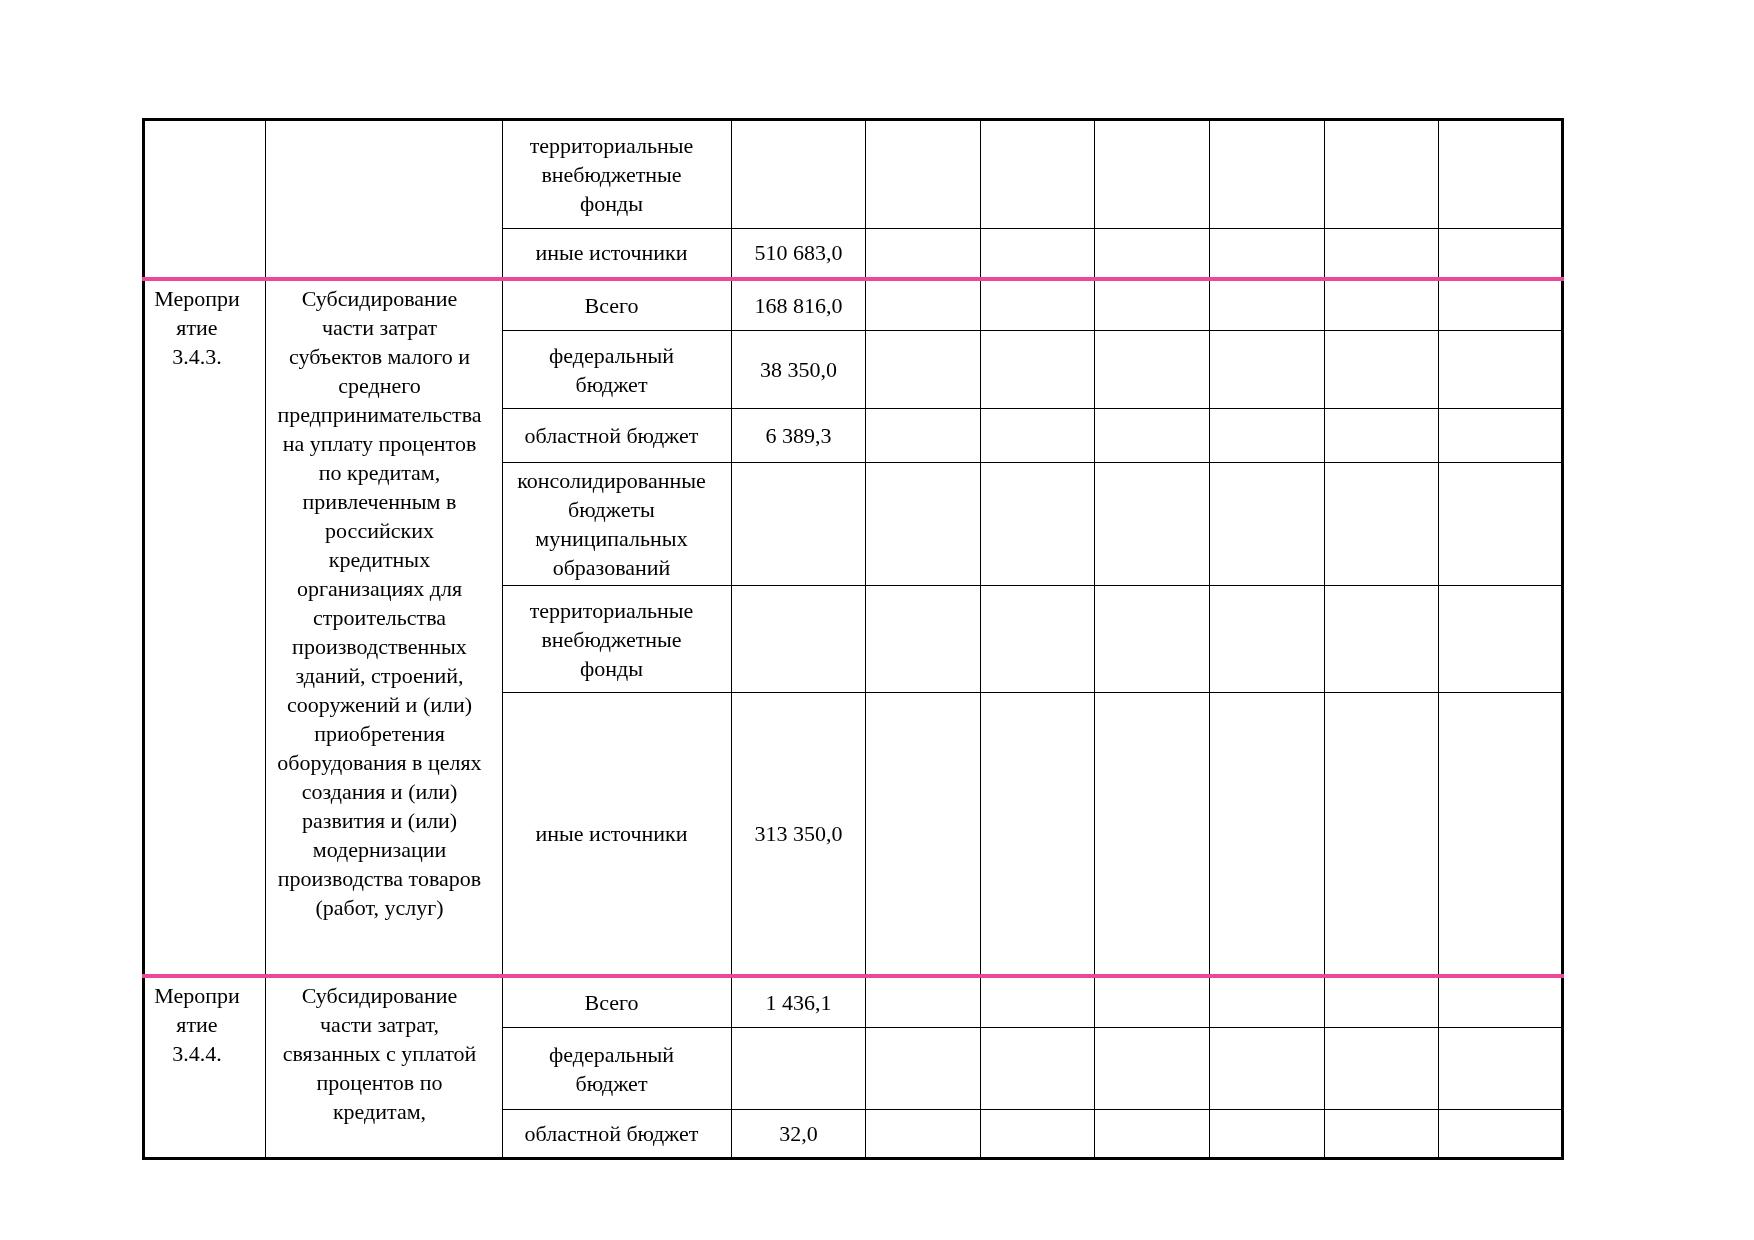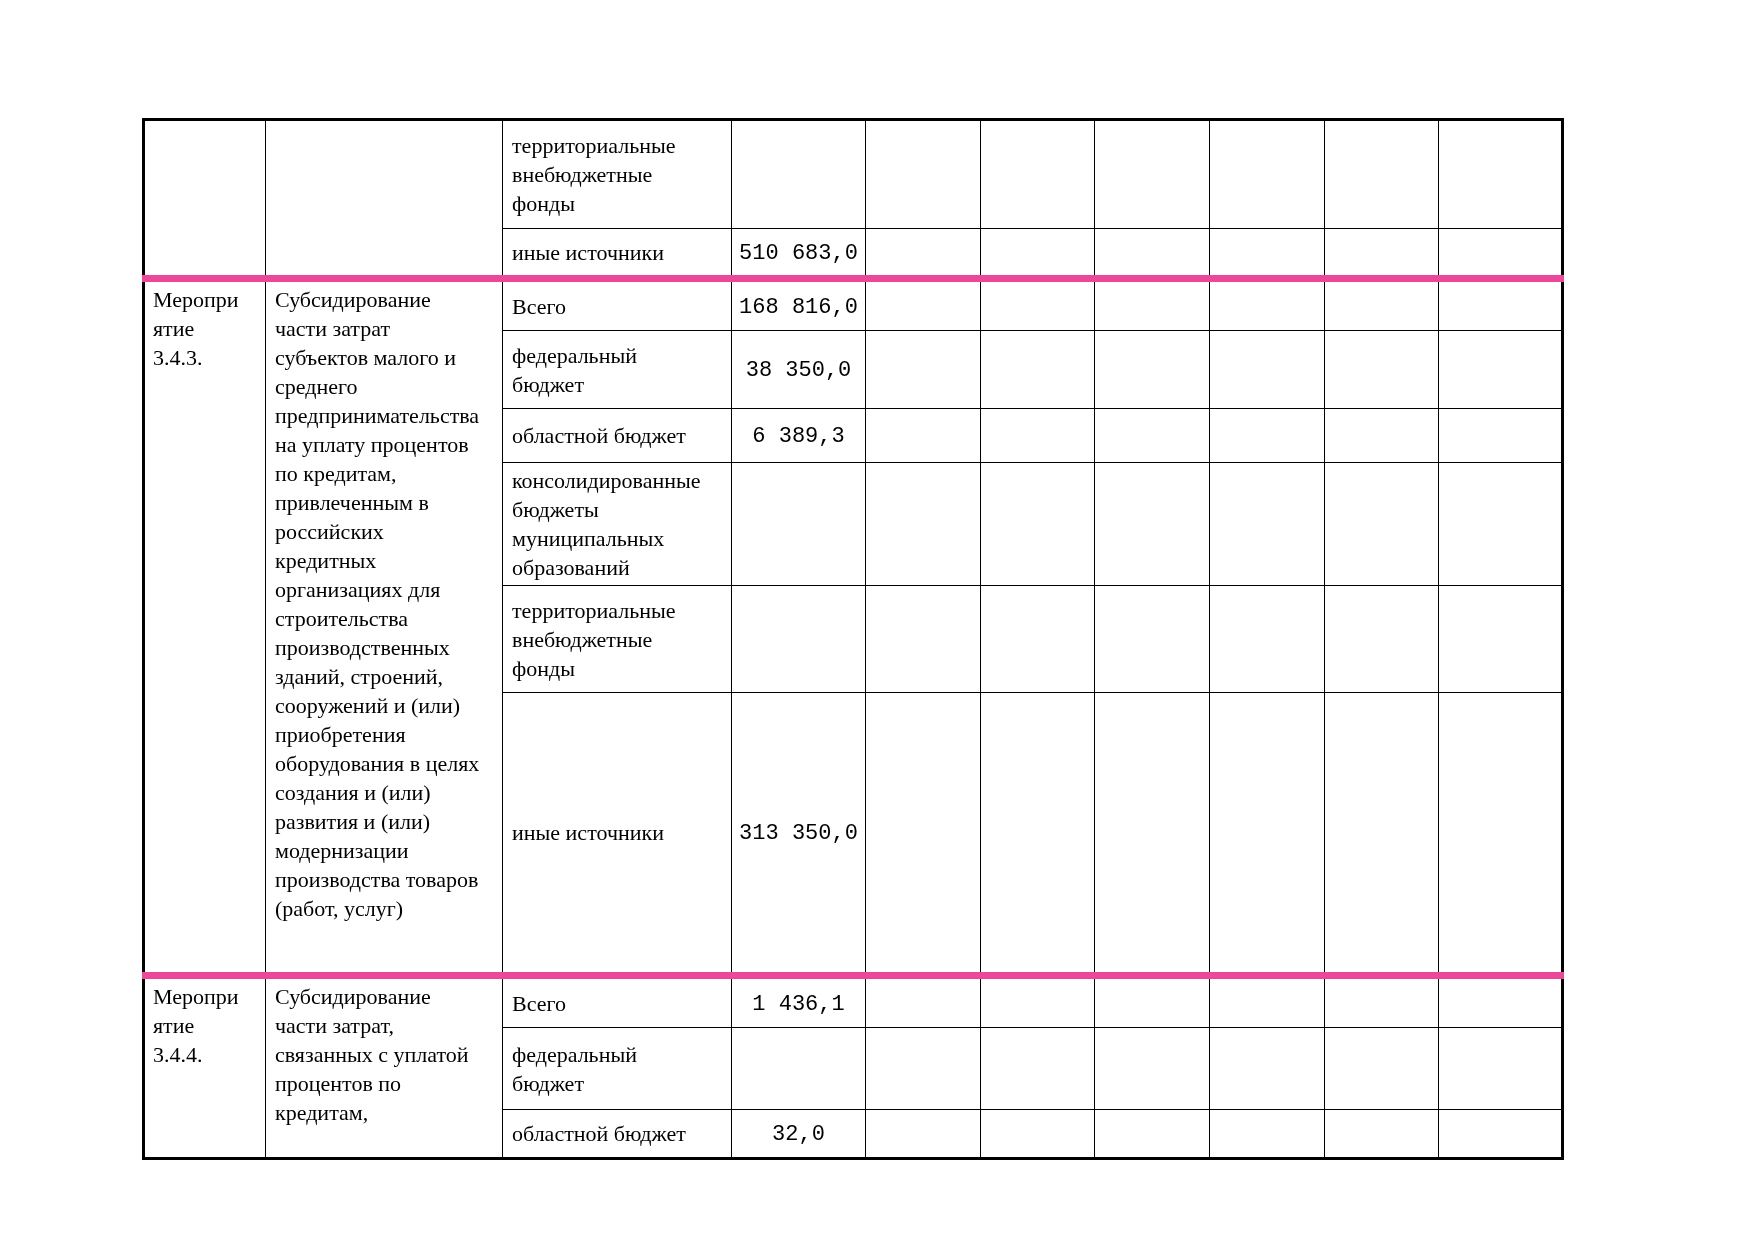--- a/index.html
+++ b/index.html
@@ -22,28 +22,28 @@
     border: 3px solid #000000;
   }
   table.fin td {
     border: 1.5px solid #000000;
     font-size: 22px;
     line-height: 29px;
     overflow: hidden;
     color: #000000;
     background: #ffffff;
   }
-  tr.sep td { border-top: 7px solid #ec4899; }
+  tr.sep td { border-top: 4px solid #ec4899; }
   td.c-act  { vertical-align: top; padding: 3px 24px 4px 8px;  overflow-wrap: break-word; word-break: break-word; }
   td.c-desc { vertical-align: top; padding: 3px 18px 4px 9px;  overflow-wrap: break-word; word-break: break-word; }
   td.c-src  { vertical-align: middle; padding: 3px 20px 3px 9px; overflow-wrap: break-word; }
   td.c-val  { vertical-align: middle; text-align: center; padding: 2px 6px; white-space: nowrap; }
   td.c-emp  { }
-  span { display: block; }
-  td.c-val span { display: inline; font-family: Liberation Mono, monospace; }
+  span { display: block; text-align: center; }
+  td.c-val span { display: inline; }
 </style>
 </head>
 <body>
 
 <div class="page">
   <table class="fin">
     <colgroup>
         <col style="width: 122px;">
         <col style="width: 237px;">
         <col style="width: 229px;">

